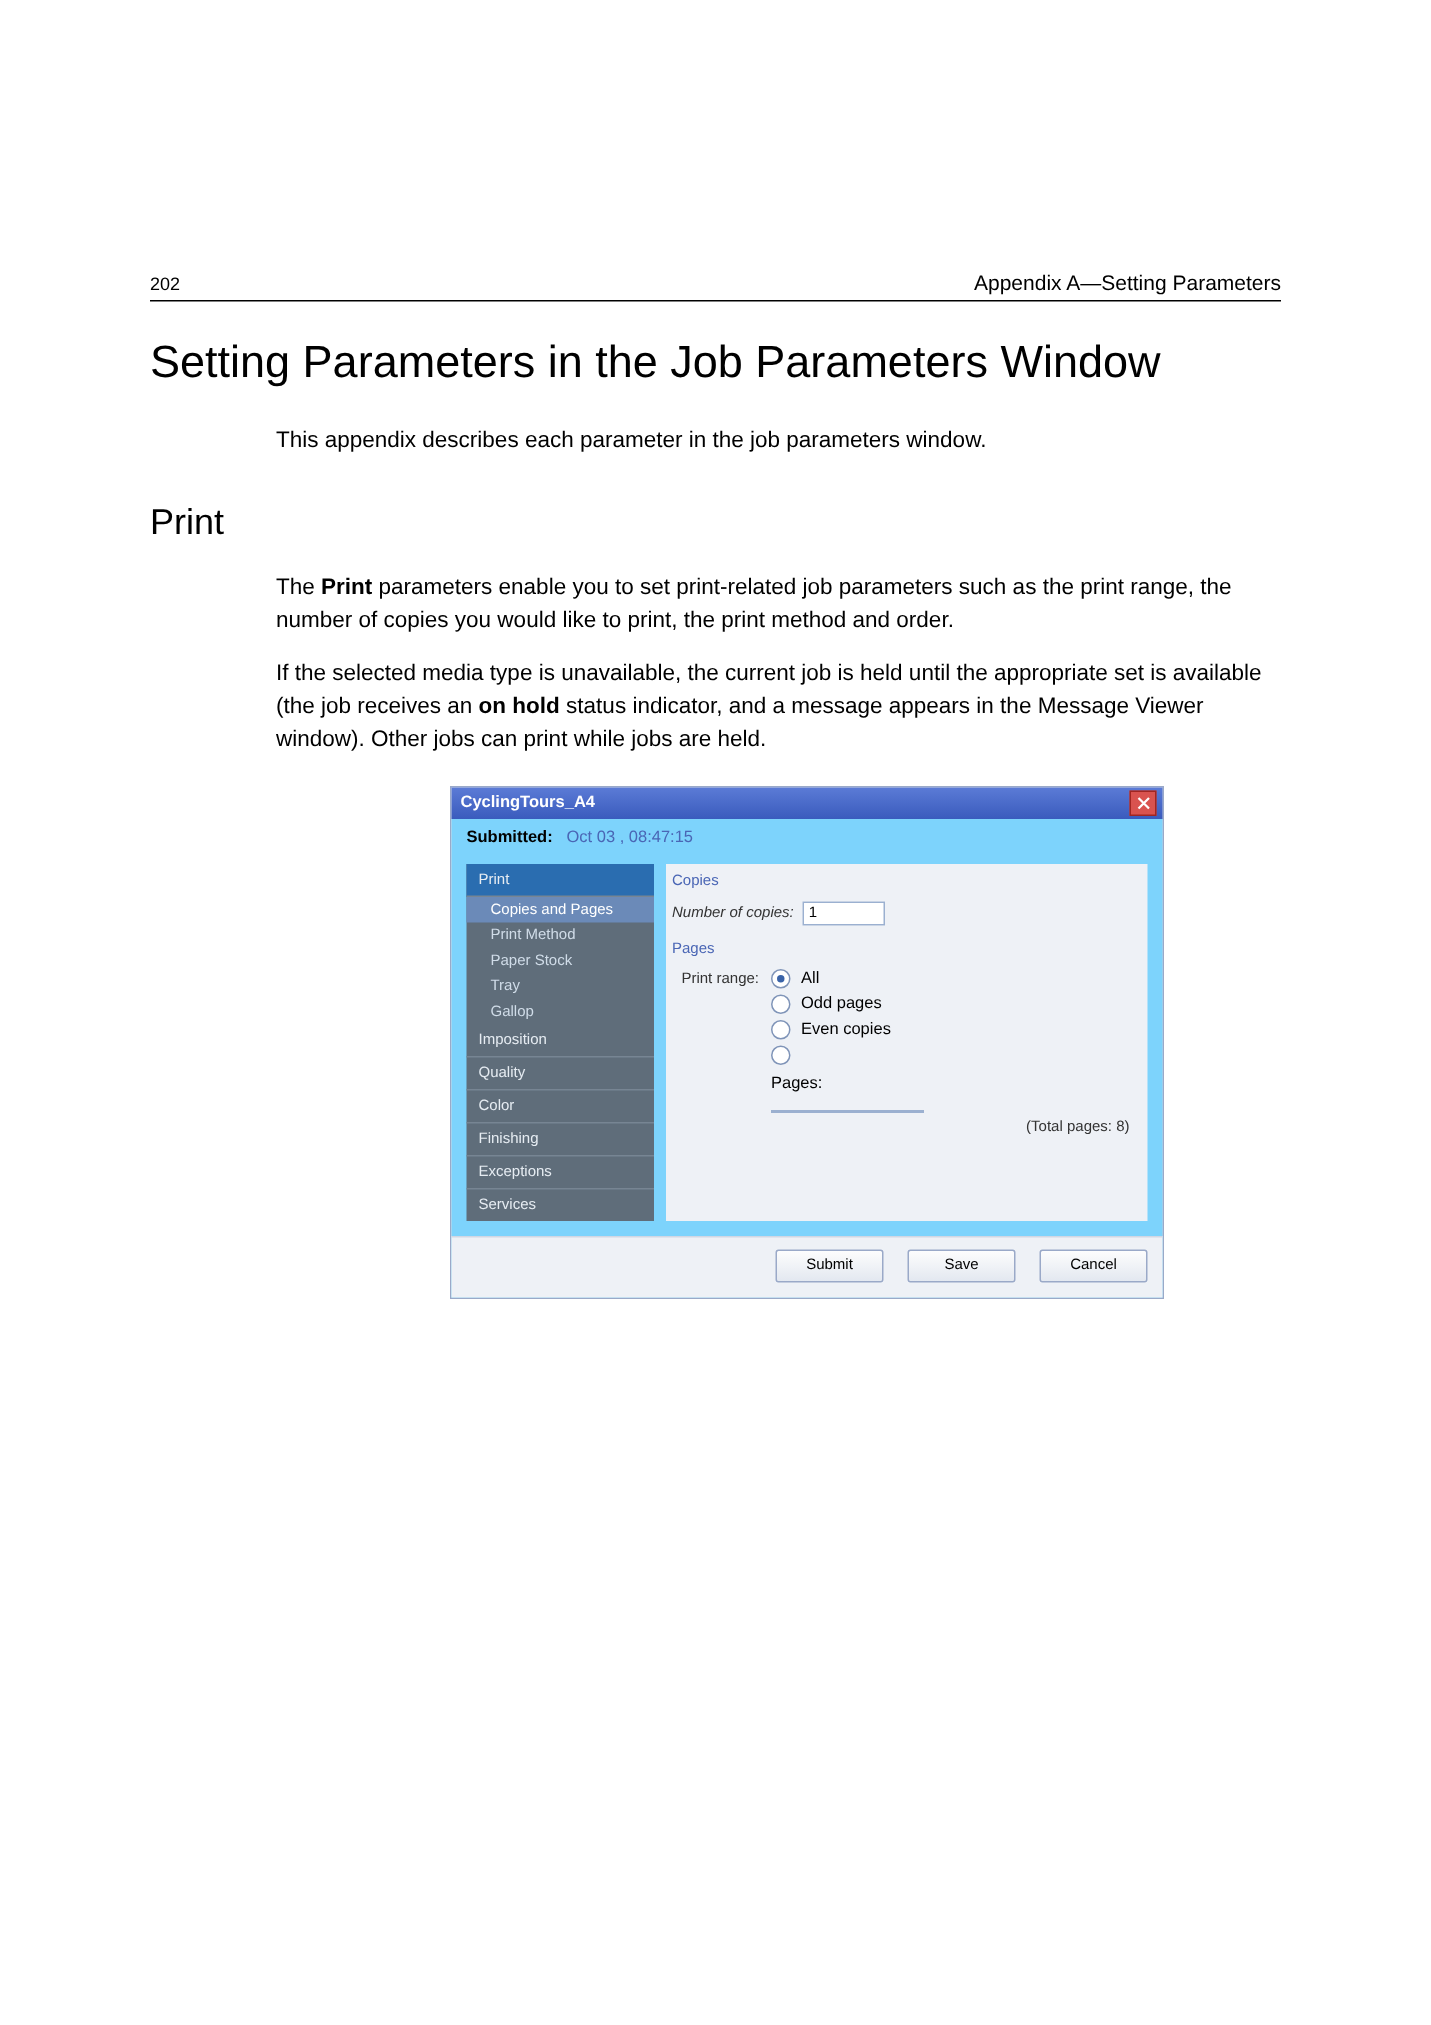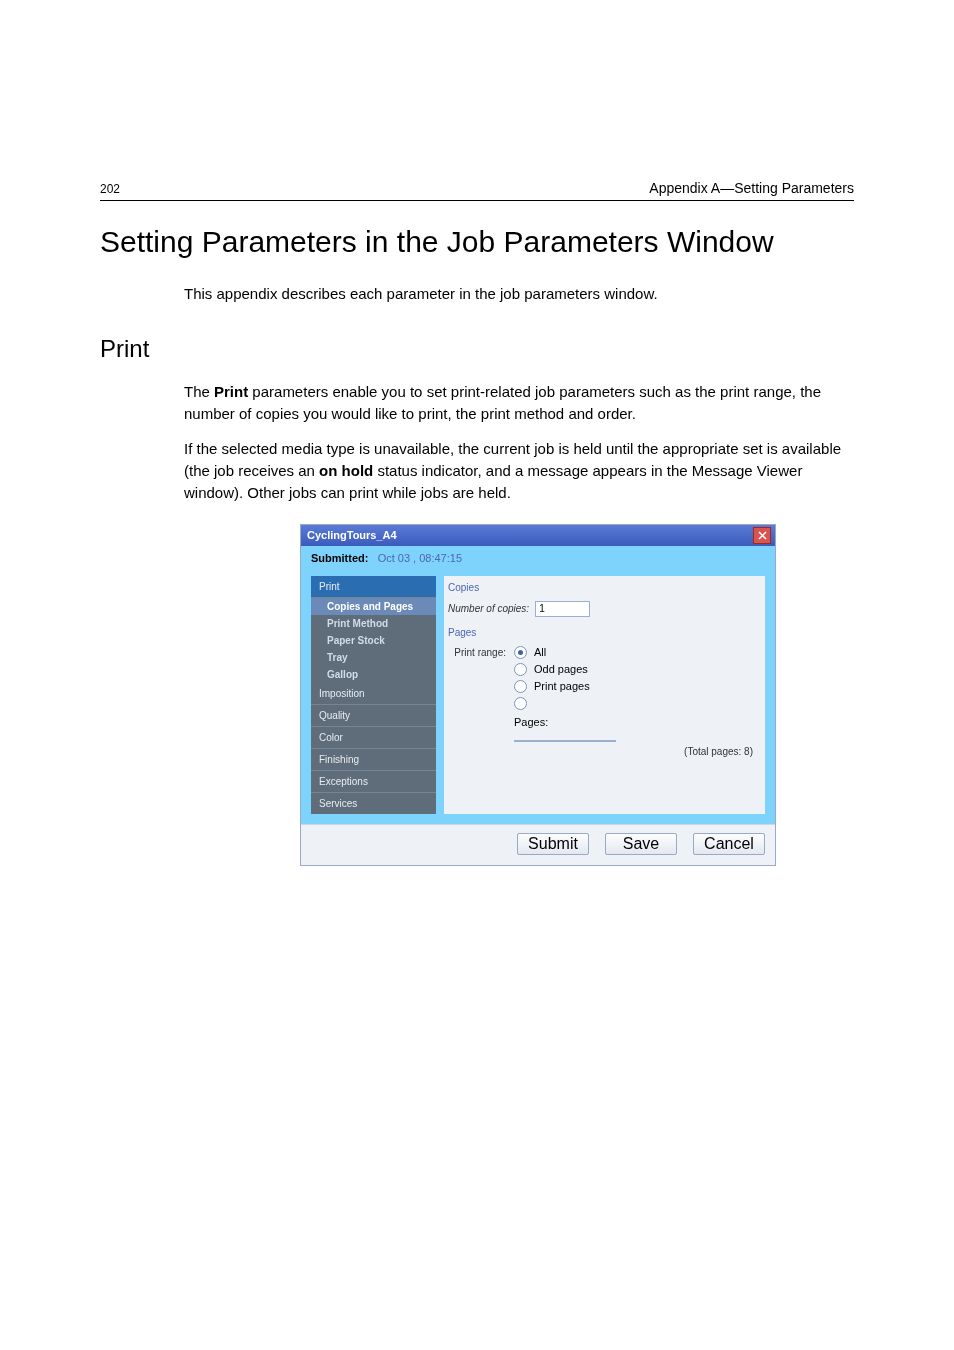--- a/index.html
+++ b/index.html
@@ -95,21 +95,20 @@
     padding: 5px 8px;
     border-bottom: 1px solid #778593;
   }
   .sidebar-group.active-head {
     background: #2a6db0;
     padding: 5px 8px;
   }
   .sidebar-sub {
     padding: 3px 8px 3px 16px;
     color: #d0dce8;
-    font-weight: bold;
   }
   .sidebar-sub.active {
     background: #6b8ab8;
     color: #fff;
   }
   .sidebar-fill { flex: 1; }
   .pane {
     flex: 1;
     background: #eef1f6;
     padding: 4px 8px 4px 4px;
@@ -194,21 +193,21 @@
     justify-content: flex-end;
     gap: 16px;
     background: #eef1f6;
     border-top: 1px solid #d0d7e4;
   }
   .btn {
     min-width: 70px;
     height: 20px;
     border: 1px solid #9aa9c8;
     background: linear-gradient(#fdfdfd, #e3e8f0);
-    font-size: 16px;
+    font-size: 10px;
     display: flex;
     align-items: center;
     justify-content: center;
     border-radius: 2px;
   }
 </style>
 </head>
 <body>
 
 <div class="page">
@@ -283,21 +282,21 @@
               <div class="range-line">
                 <span class="radio selected"></span>
                 <span>All</span>
               </div>
               <div class="range-line">
                 <span class="radio"></span>
                 <span>Odd pages</span>
               </div>
               <div class="range-line">
                 <span class="radio"></span>
-                <span>Print pages</span>
+                <span>Even copies</span>
               </div>
               <div class="pages-field-line">
                 <span class="radio"></span>
                 <span>Pages:</span>
                 <div style="flex:1"></div>
                 <div class="text-input2" style="width:100px;height:16px;border:1px solid #9bb0d0;background:#fff"></div>
               </div>
               <div class="total-pages">(Total pages: 8)</div>
             </div>
           </div>

